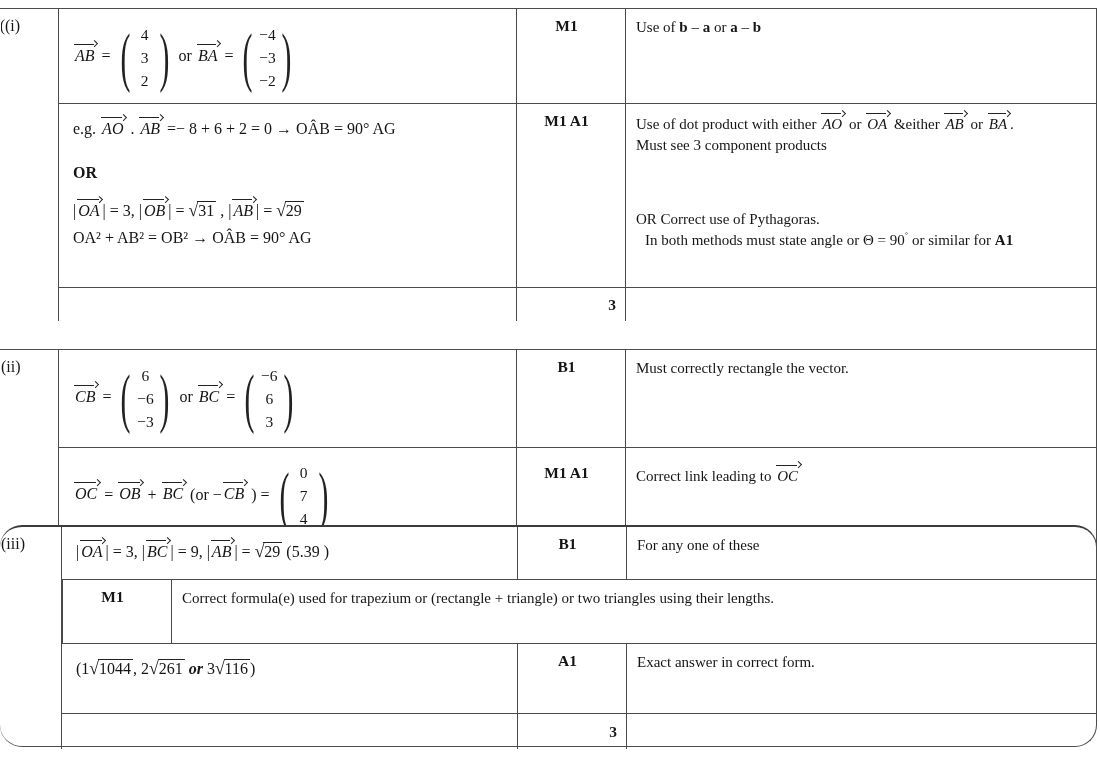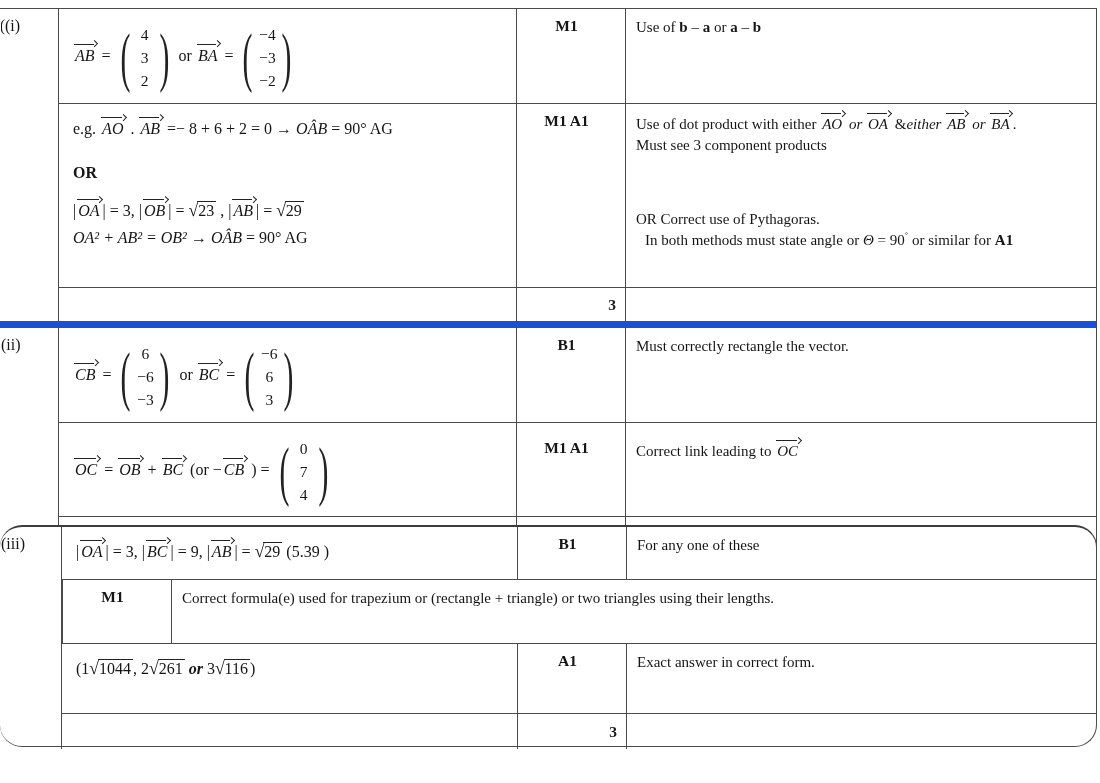--- a/index.html
+++ b/index.html
@@ -5,38 +5,38 @@
   html,body{margin:0;padding:0;}
   body{width:1100px;height:783px;background:#fff;overflow:hidden;}
   #page{position:relative;width:1100px;height:783px;background:#ffffff;
         font-family:"Liberation Serif","DejaVu Serif",serif;color:#151515;}
   .tbl{position:absolute;left:0;box-sizing:border-box;background:#fff;}
   #tbl1{top:8px;width:1097px;height:542px;
         border-top:1.5px solid #4a4a4a;border-right:1.5px solid #4a4a4a;border-bottom:1.5px solid #4a4a4a;}
   #tbl2{top:525px;width:1097px;height:222px;
         border-top:2px solid #3c3c3c;border-right:1.5px solid #4a4a4a;border-bottom:1.5px solid #4a4a4a;border-radius:22px;}
   .section{display:flex;box-sizing:border-box;}
-  .section.bt{border-top:7px solid #1d4ed8;}
+  .section.bt{border-top:1px solid #1d4ed8;margin-top:28px;}
   .labelcol{width:59px;box-sizing:border-box;border-right:1px solid #4a4a4a;
             padding:8px 0 0 1px;font-size:16px;white-space:nowrap;}
   #tbl2 .labelcol{width:62px;}
   .cutfrag{display:inline-block;width:4px;overflow:hidden;direction:rtl;vertical-align:top;}
   .rows{flex:1;display:flex;flex-direction:column;}
   .r{display:flex;box-sizing:border-box;}
   .r.bt{border-top:1px solid #4a4a4a;}
   .cell{box-sizing:border-box;}
   .work{width:457px;padding-left:14px;font-size:16px;}
   #tbl2 .work{width:455px;}
   .marksc{width:109px;border-left:1px solid #4a4a4a;text-align:center;padding:8px 9px 0 0;}
   .guide{flex:1;border-left:1px solid #4a4a4a;padding:8px 8px 0 10px;font-size:15px;line-height:1.42;}
   .mk{font-weight:bold;font-size:15.5px;}
   .marksc.mid{display:flex;align-items:center;justify-content:flex-end;padding-top:0;}
   .g{margin:0;}
   .b{font-weight:bold;}
-  .it{font-style:italic;}
+  .it{}
   .bi{font-weight:bold;font-style:italic;}
   
   .vec{font-style:italic;position:relative;display:inline-block;padding:3px 3px 0 2px;margin-top:1px;line-height:1.1;}
   .vec::before{content:"";position:absolute;top:0;left:1px;right:4px;border-top:1.2px solid #222;}
   .vec::after{content:"";position:absolute;right:0;top:-2.2px;width:4.2px;height:4.2px;
               border-right:1.2px solid #222;border-bottom:1.2px solid #222;transform:rotate(-45deg);}
   
   .sq{white-space:nowrap;}
   .rsym{font-size:1.1em;}
   .rad{border-top:1.2px solid #222;padding:0 2px 0 1px;margin-left:-1px;}
@@ -87,21 +87,21 @@
           <div class="cell marksc"><span class="mk">M1</span></div>
           <div class="cell guide">
             <p class="g"><span>Use of </span><span class="b">b</span><span> – </span><span class="b">a</span><span> or </span><span class="b">a</span><span> – </span><span class="b">b</span></p>
           </div>
         </div>
 
         <div class="r bt" style="height:184px">
           <div class="cell work pt12">
             <div class="ml"><span>e.g.  </span><span class="vec">AO</span><span> . </span><span class="vec">AB</span><span>  =− 8 + 6 + 2 = 0   →   </span><span class="it">OÂB</span><span>  = 90° AG</span></div>
             <div class="ml mt26 b">OR</div>
-            <div class="ml mt16"><span>|</span><span class="vec">OA</span><span>| = 3, |</span><span class="vec">OB</span><span>| = </span><span class="sq"><span class="rsym">√</span><span class="rad">23</span></span><span> , |</span><span class="vec">AB</span><span>| = </span><span class="sq"><span class="rsym">√</span><span class="rad">29</span></span></div>
+            <div class="ml mt16"><span>|</span><span class="vec">OA</span><span>| = 3, |</span><span class="vec">OB</span><span>| = </span><span class="sq"><span class="rsym">√</span><span class="rad">31</span></span><span> , |</span><span class="vec">AB</span><span>| = </span><span class="sq"><span class="rsym">√</span><span class="rad">29</span></span></div>
             <div class="ml mt8"><span class="it">OA² + AB² = OB²</span><span>  →   </span><span class="it">OÂB</span><span>  = 90° AG</span></div>
           </div>
           <div class="cell marksc"><span class="mk">M1 A1</span></div>
           <div class="cell guide">
             <p class="g"><span>Use of dot product with either  </span><span class="vec">AO</span><span class="it"> or </span><span class="vec">OA</span><span> &amp;</span><span class="it">either</span><span>  </span><span class="vec">AB</span><span class="it"> or </span><span class="vec">BA</span><span>.</span></p>
             <p class="g">Must see 3 component products</p>
             <p class="g mt52">OR Correct use of Pythagoras.</p>
             <p class="g gap2"><span>In both methods must state angle or </span><span class="it">Θ</span><span> = 90</span><span class="deg">˚</span><span> or similar for </span><span class="b">A1</span></p>
           </div>
         </div>

